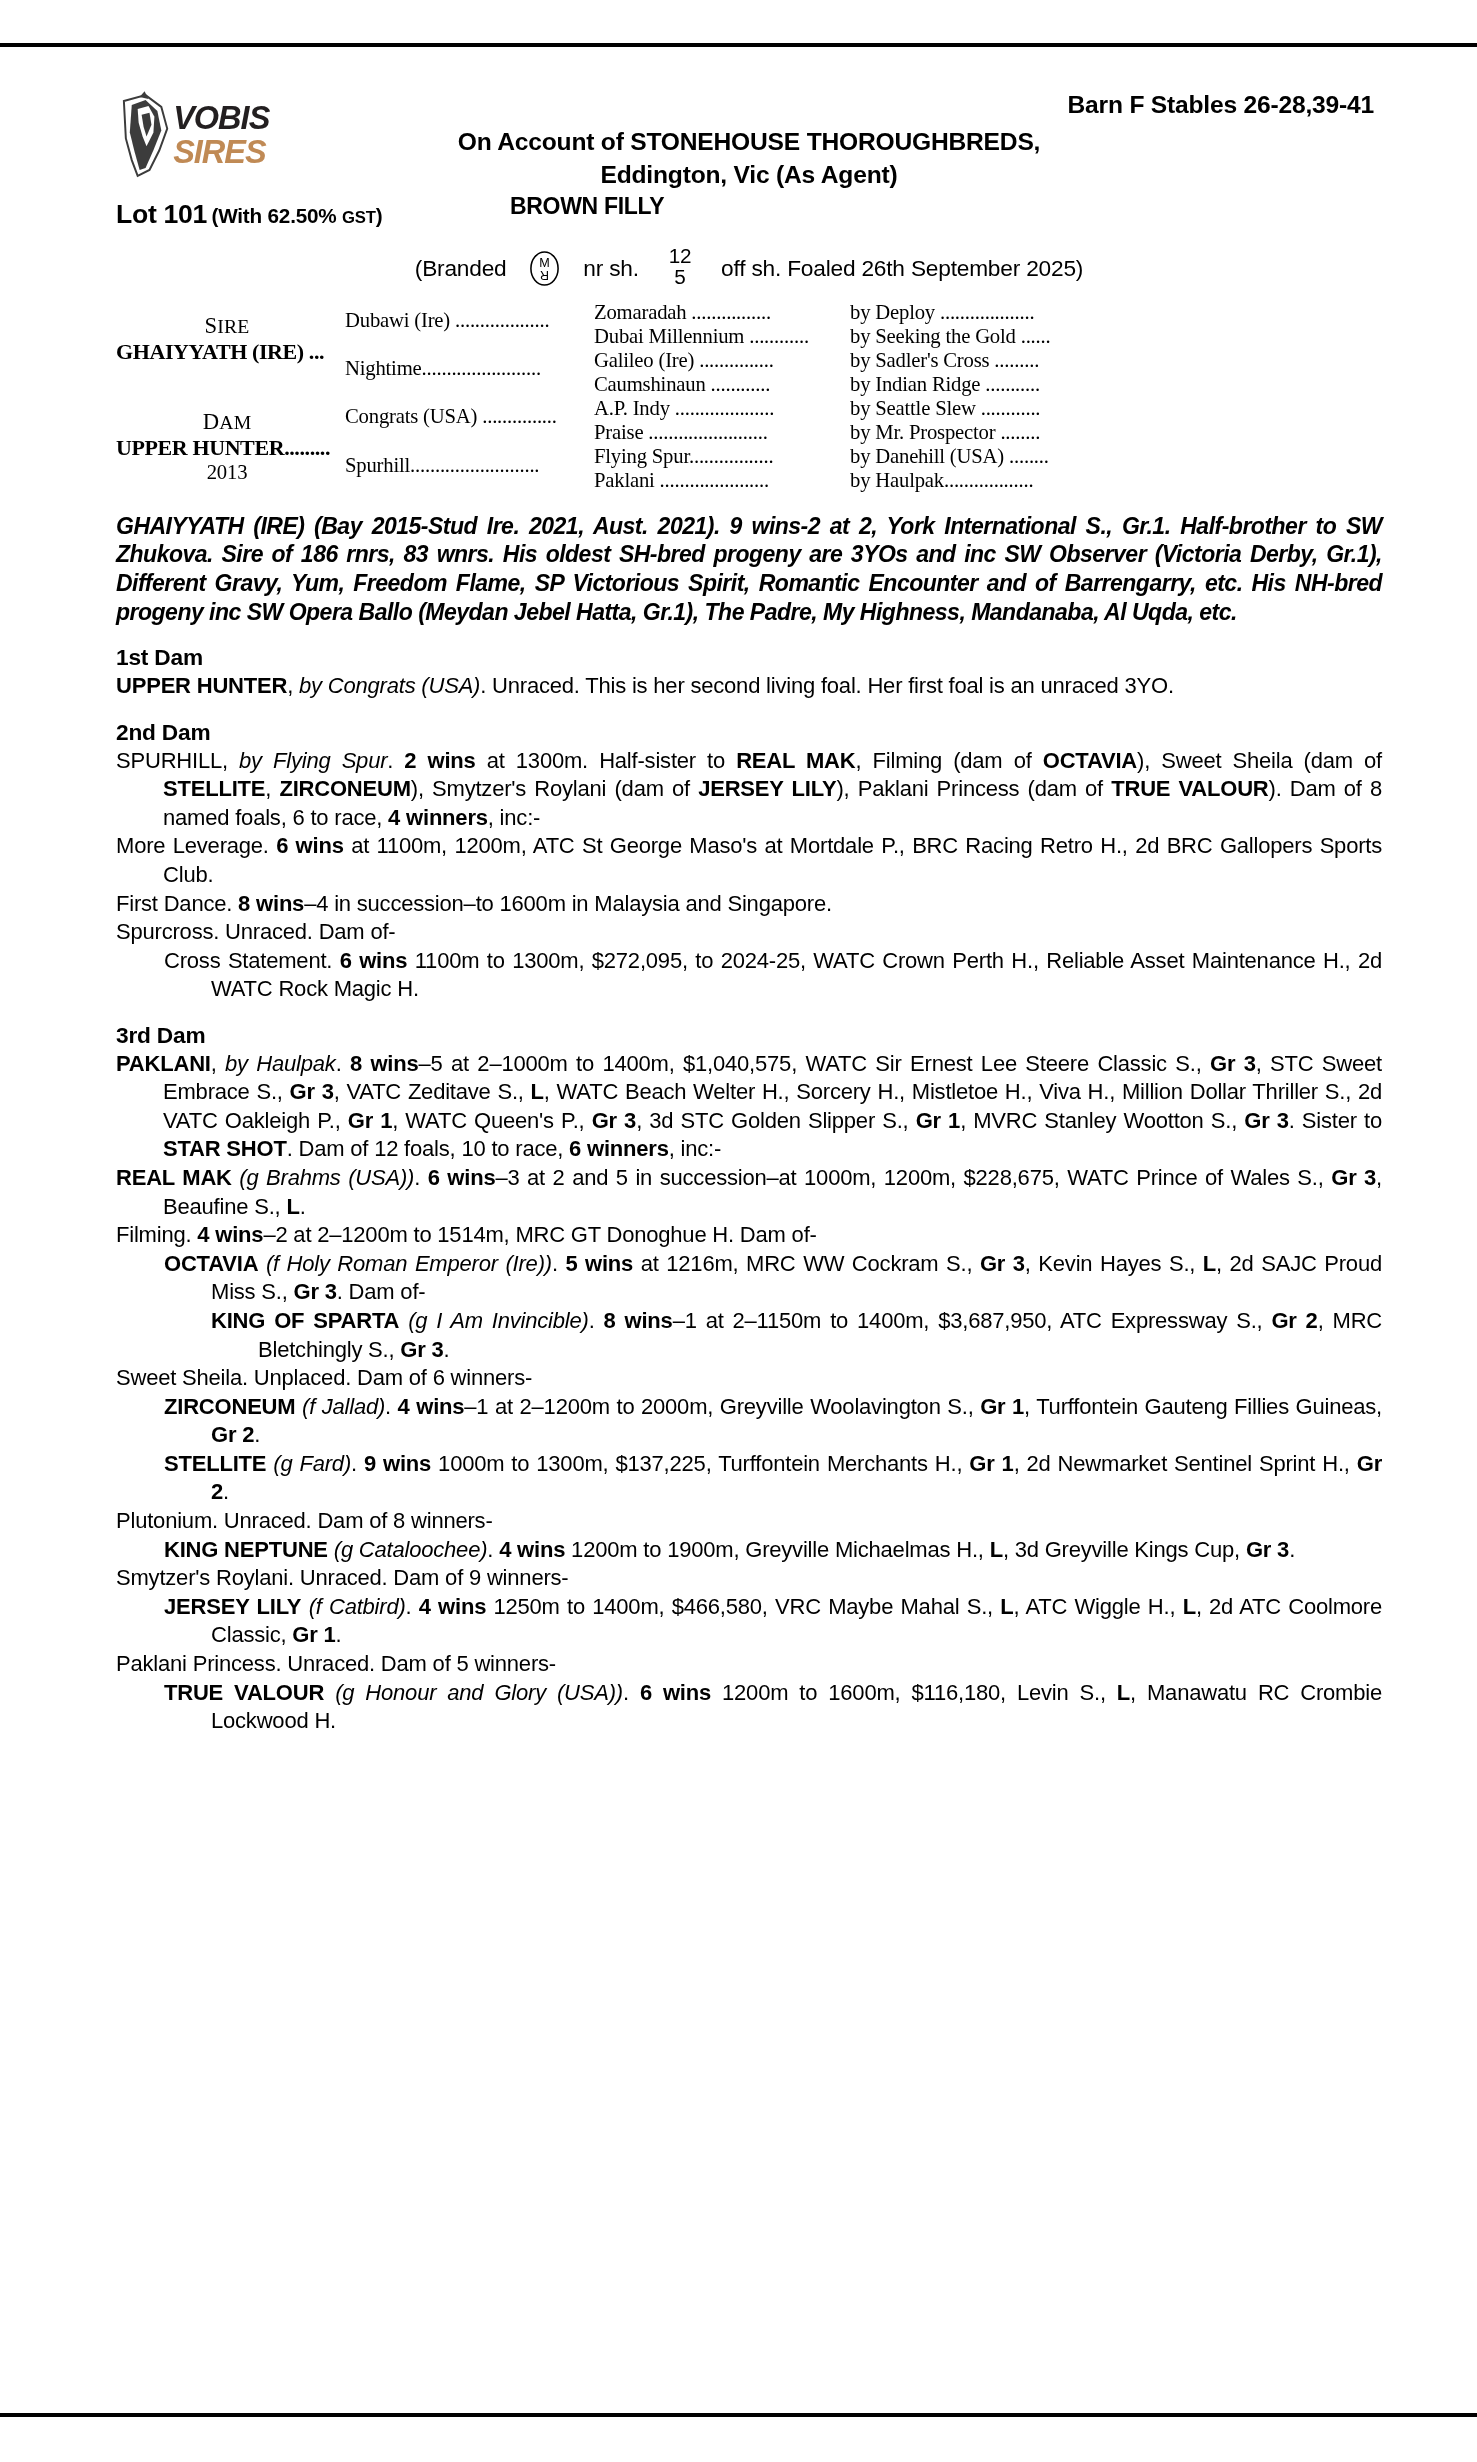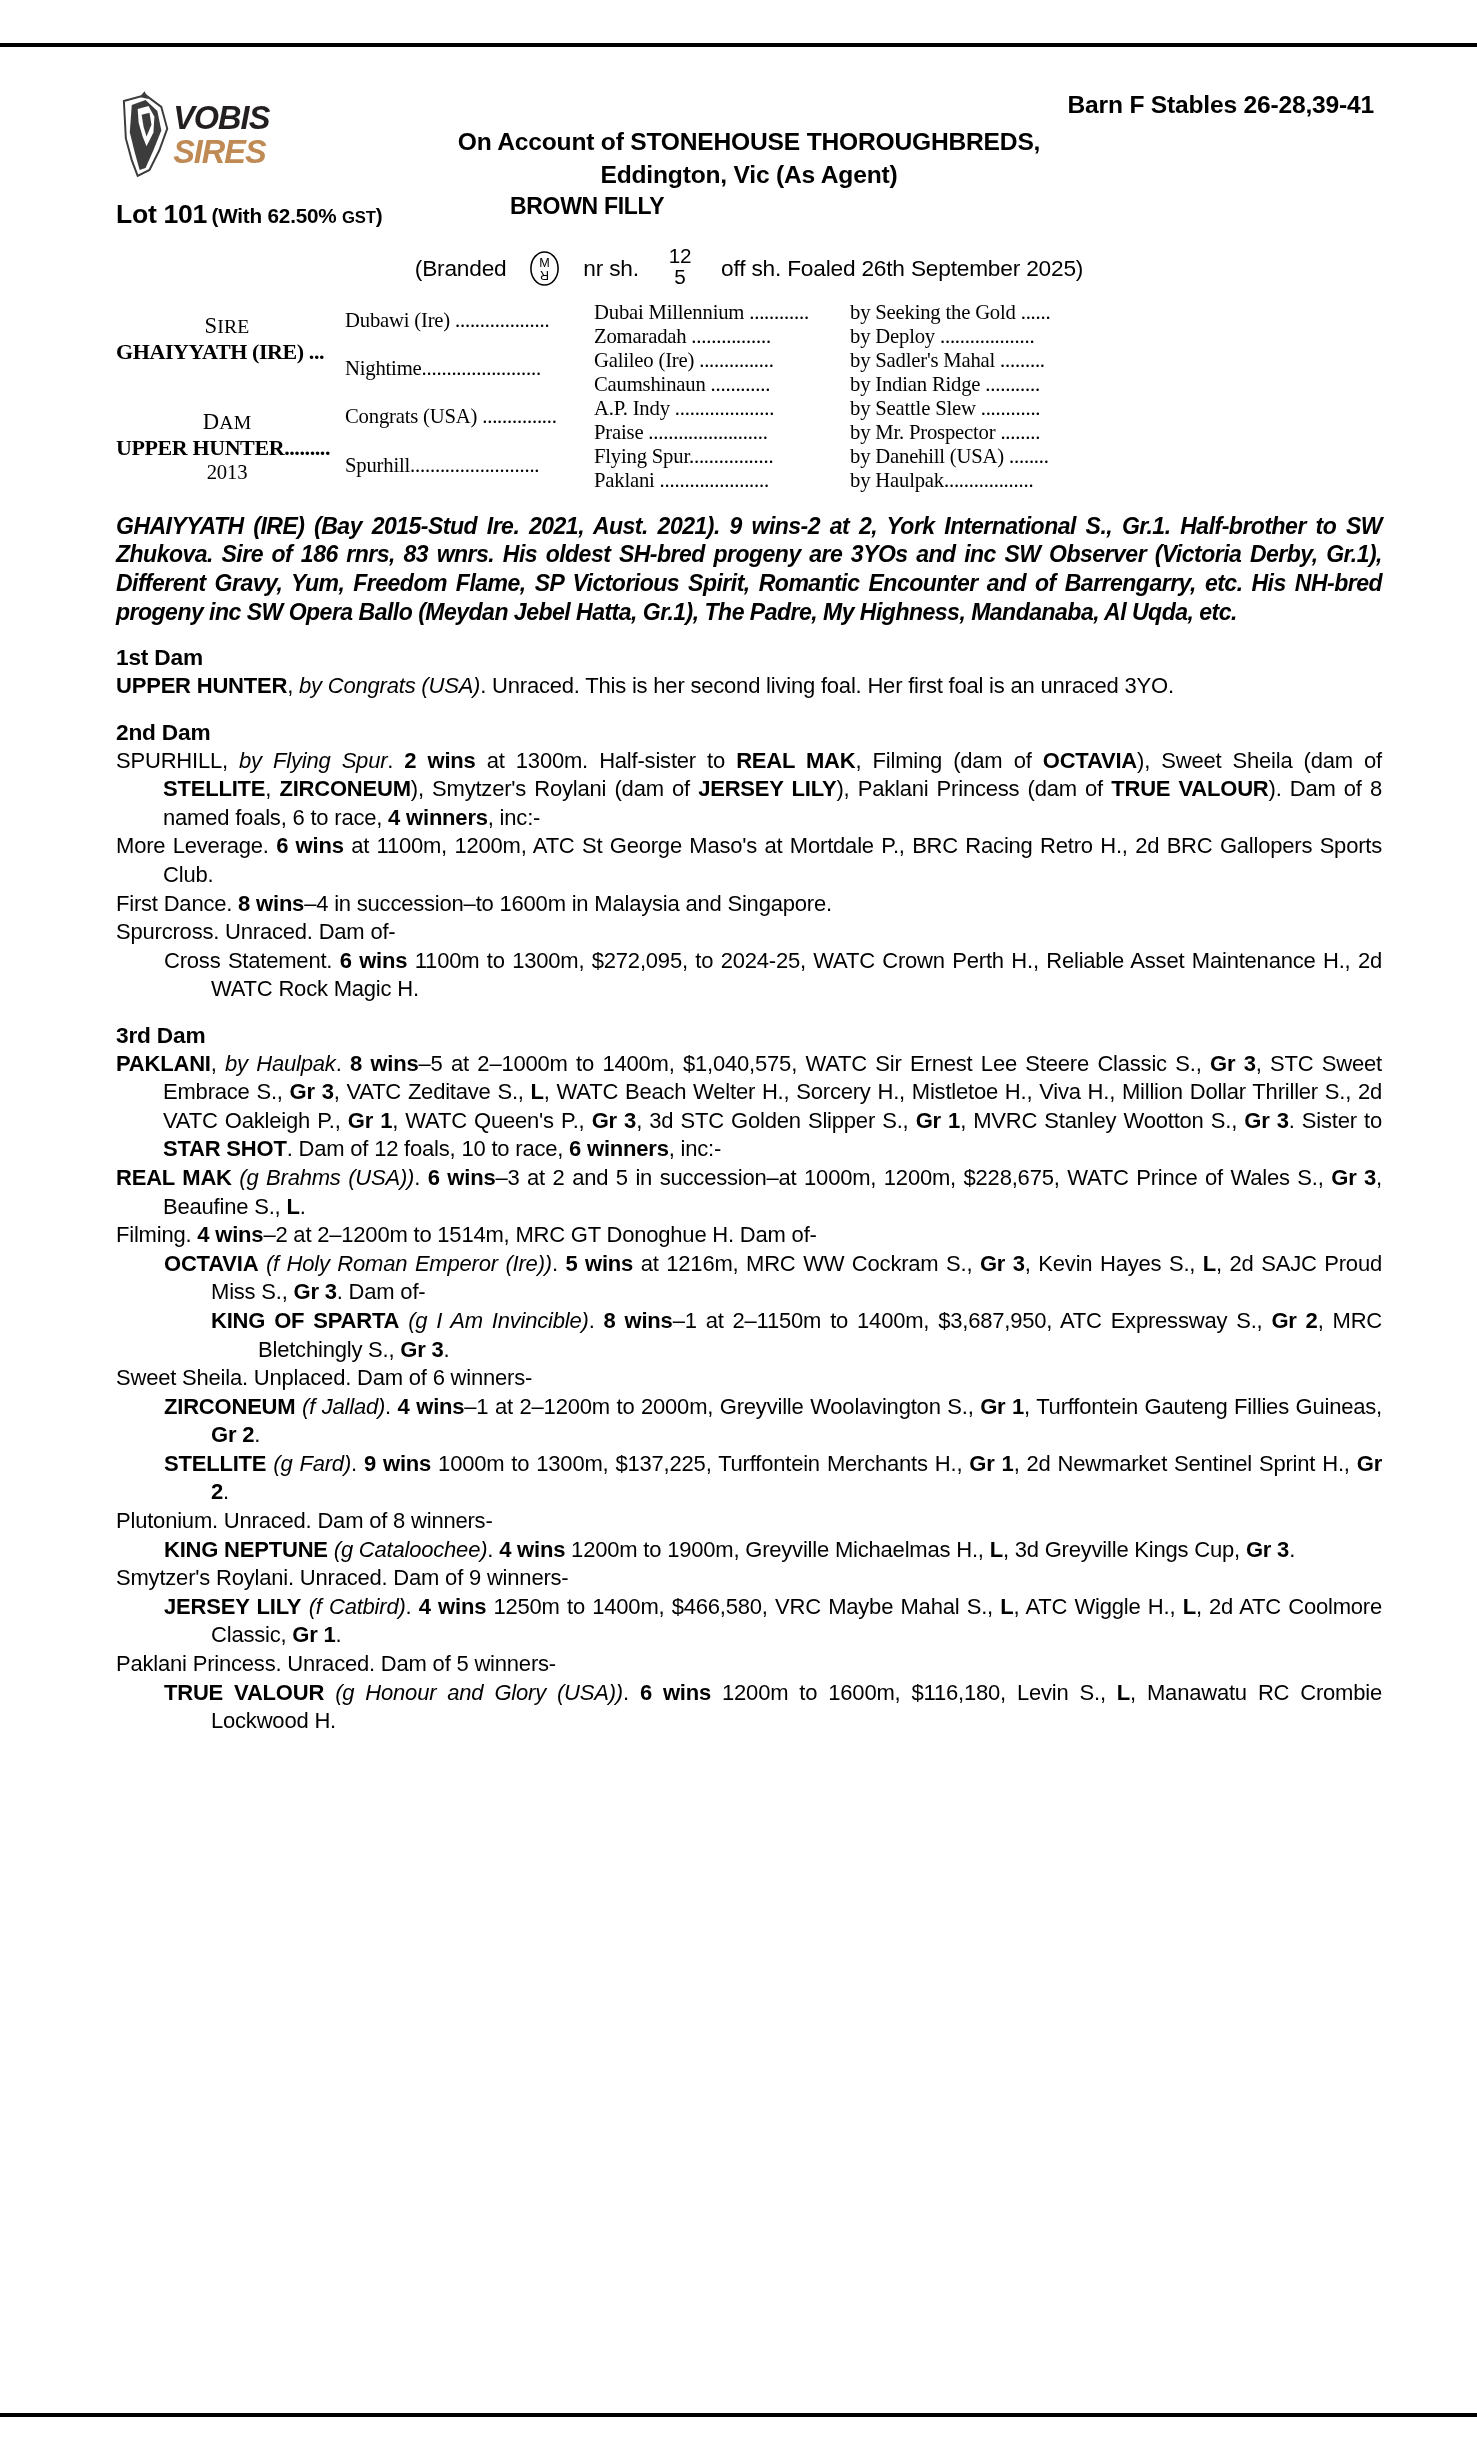--- a/index.html
+++ b/index.html
@@ -328,30 +328,30 @@
 
       <div class="ped-col2">
         <div class="g2">Dubawi (Ire) ...................</div>
         <div class="g2">Nightime........................</div>
         <div class="g2">Congrats (USA) ...............</div>
         <div class="g2">Spurhill..........................</div>
       </div>
 
       <div class="ped-col3">
         <div class="g3row">
+          <span class="g3a">Zomaradah ................</span>
+          <span class="g3b">by Deploy ...................</span>
+        </div>
+        <div class="g3row">
           <span class="g3a">Dubai Millennium ............</span>
           <span class="g3b">by Seeking the Gold ......</span>
         </div>
         <div class="g3row">
-          <span class="g3a">Zomaradah ................</span>
-          <span class="g3b">by Deploy ...................</span>
-        </div>
-        <div class="g3row">
           <span class="g3a">Galileo (Ire) ...............</span>
-          <span class="g3b">by Sadler's Mahal .........</span>
+          <span class="g3b">by Sadler's Cross .........</span>
         </div>
         <div class="g3row">
           <span class="g3a">Caumshinaun ............</span>
           <span class="g3b">by Indian Ridge ...........</span>
         </div>
         <div class="g3row">
           <span class="g3a">A.P. Indy ....................</span>
           <span class="g3b">by Seattle Slew ............</span>
         </div>
         <div class="g3row">

